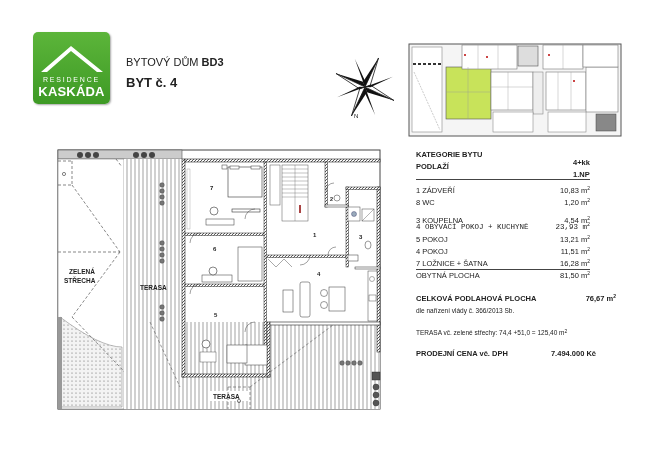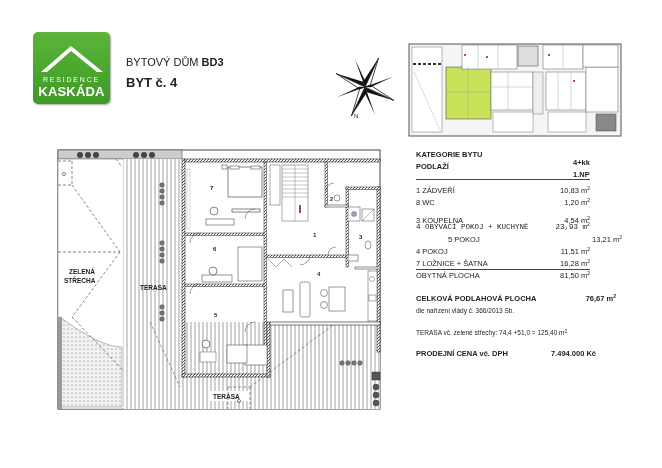--- a/index.html
+++ b/index.html
@@ -129,21 +129,21 @@
     <span class="val"><span>1,20 m</span><sup>2</sup></span>
   </div>
   <div class="row" style="top:46px; width:174px;margin-top:20px;">
     <span class="lbl">3 KOUPELNA</span>
     <span class="val"><span>4,54 m</span><sup>2</sup></span>
   </div>
   <div class="row" style="top:73px; width:174px;font-family:Liberation Mono, monospace;">
     <span class="lbl">4 OBÝVACÍ POKOJ + KUCHYNĚ</span>
     <span class="val"><span>23,93 m</span><sup>2</sup></span>
   </div>
-  <div class="row" style="top:85px; width:174px;margin-left:32px;">
+  <div class="row" style="top:85px; width:174px;">
     <span class="lbl">5 POKOJ</span>
     <span class="val"><span>13,21 m</span><sup>2</sup></span>
   </div>
   <div class="row" style="top:97px; width:174px;">
     <span class="lbl">4 POKOJ</span>
     <span class="val"><span>11,51 m</span><sup>2</sup></span>
   </div>
   <div class="row" style="top:109px; width:174px;">
     <span class="lbl">7 LOŽNICE + ŠATNA</span>
     <span class="val"><span>16,28 m</span><sup>2</sup></span>

